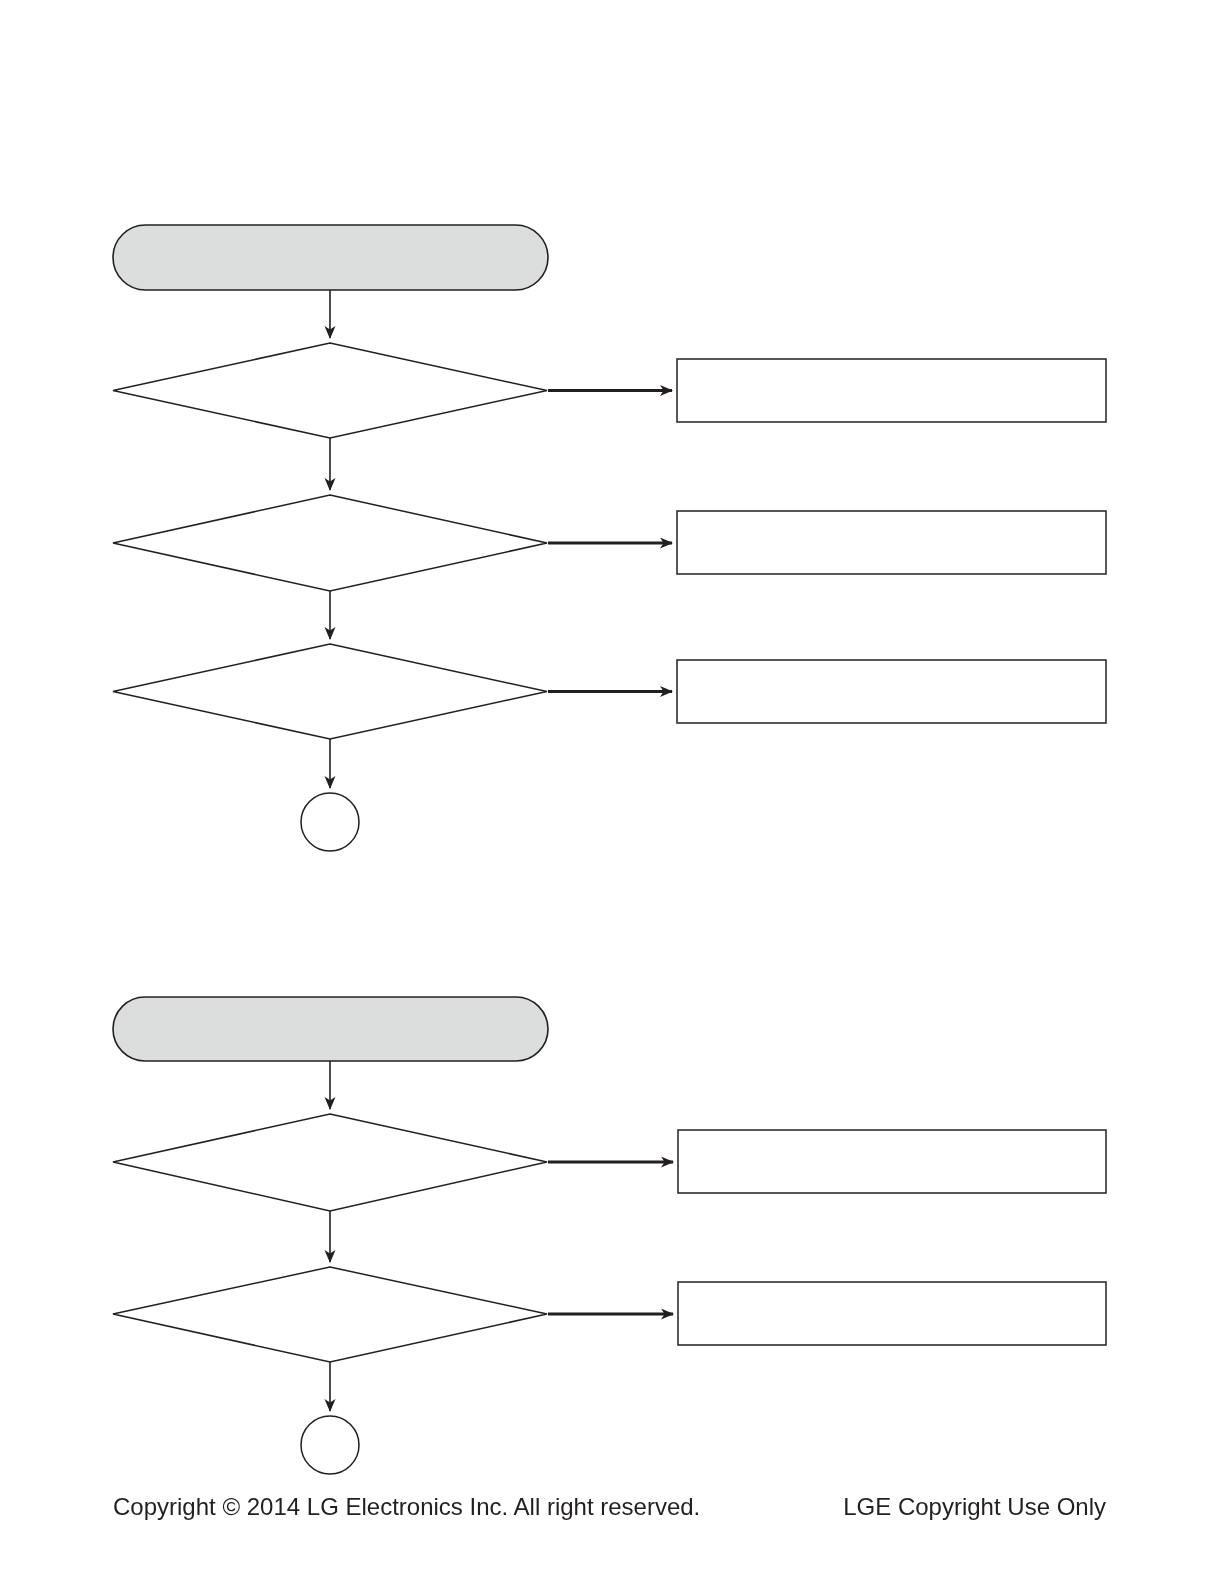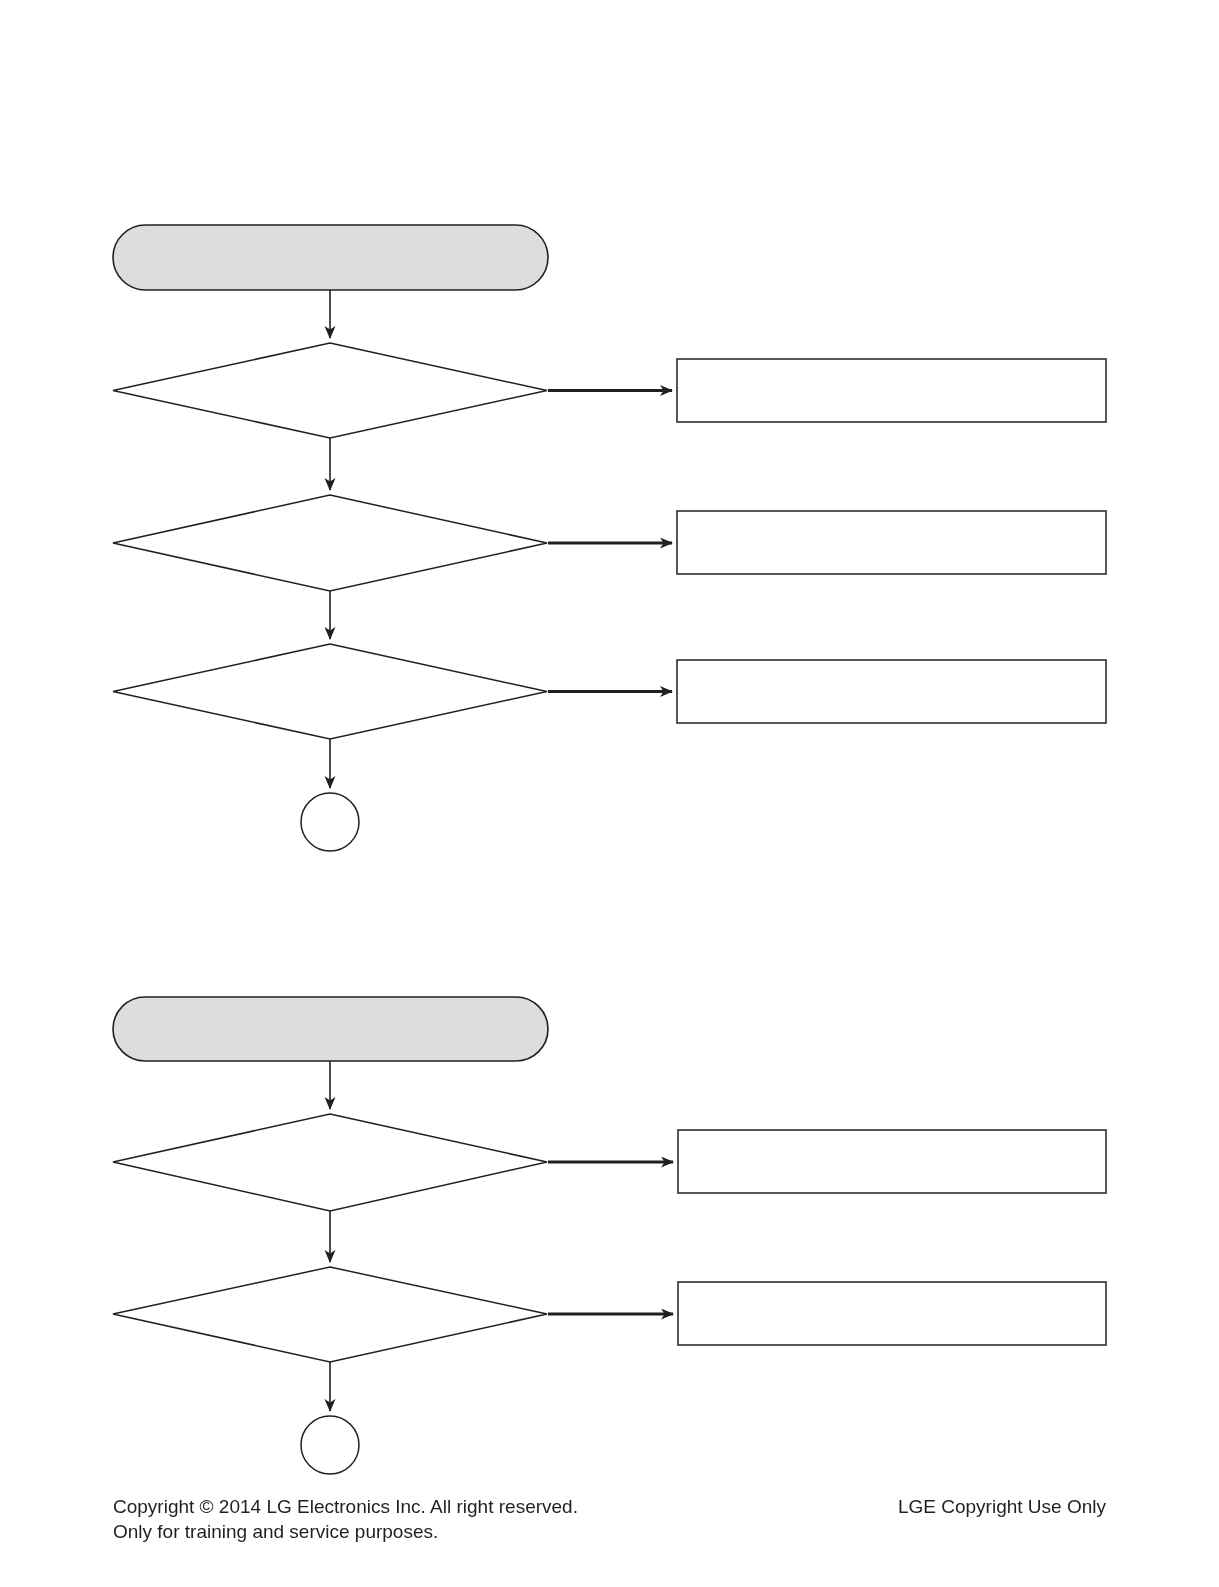--- a/index.html
+++ b/index.html
@@ -53,21 +53,21 @@
   }
   .footer {
     position: absolute;
     left: 113px;
     right: 113px;
     top: 1494px;
     display: flex;
     justify-content: space-between;
     align-items: flex-start;
     color: var(--footer-text);
-    font-size: 19px;
+    font-size: 24px;
     line-height: 25px;
   }
   .footer-left { max-width: 640px; }
   .footer-right {
     text-align: right;
     padding-right: 1px;
     margin-right: -1px;
   }
 </style>
 </head>
@@ -135,18 +135,17 @@
 
       <line class="flow-line" x1="330" y1="1362" x2="330" y2="1411" marker-end="url(#arrowhead)"></line>
 
       <circle class="shape-outline" cx="330" cy="1445" r="29"></circle>
     </g>
   </svg>
 
   <div class="footer">
     <div class="footer-left">
       <div>Copyright © 2014 LG Electronics Inc. All right reserved.</div>
-      <div>Only for training and service purposes.</div>
     </div>
     <div class="footer-right">LGE Copyright Use Only</div>
   </div>
 
 </div>
 
 </body></html>

